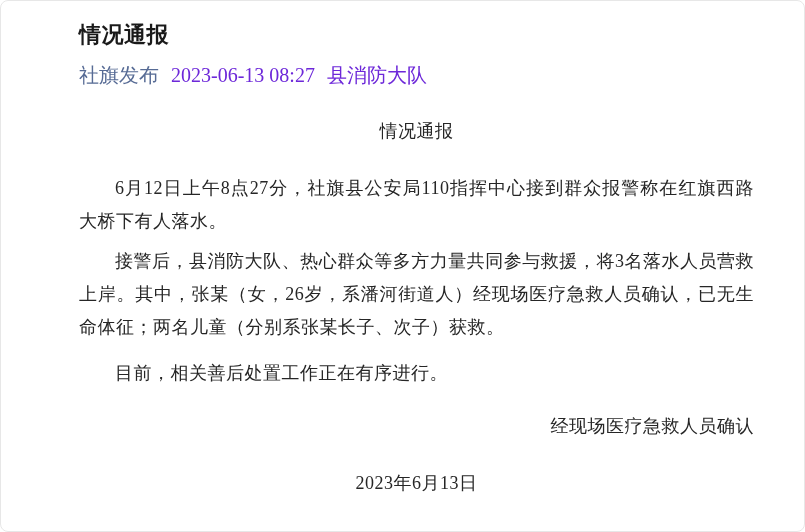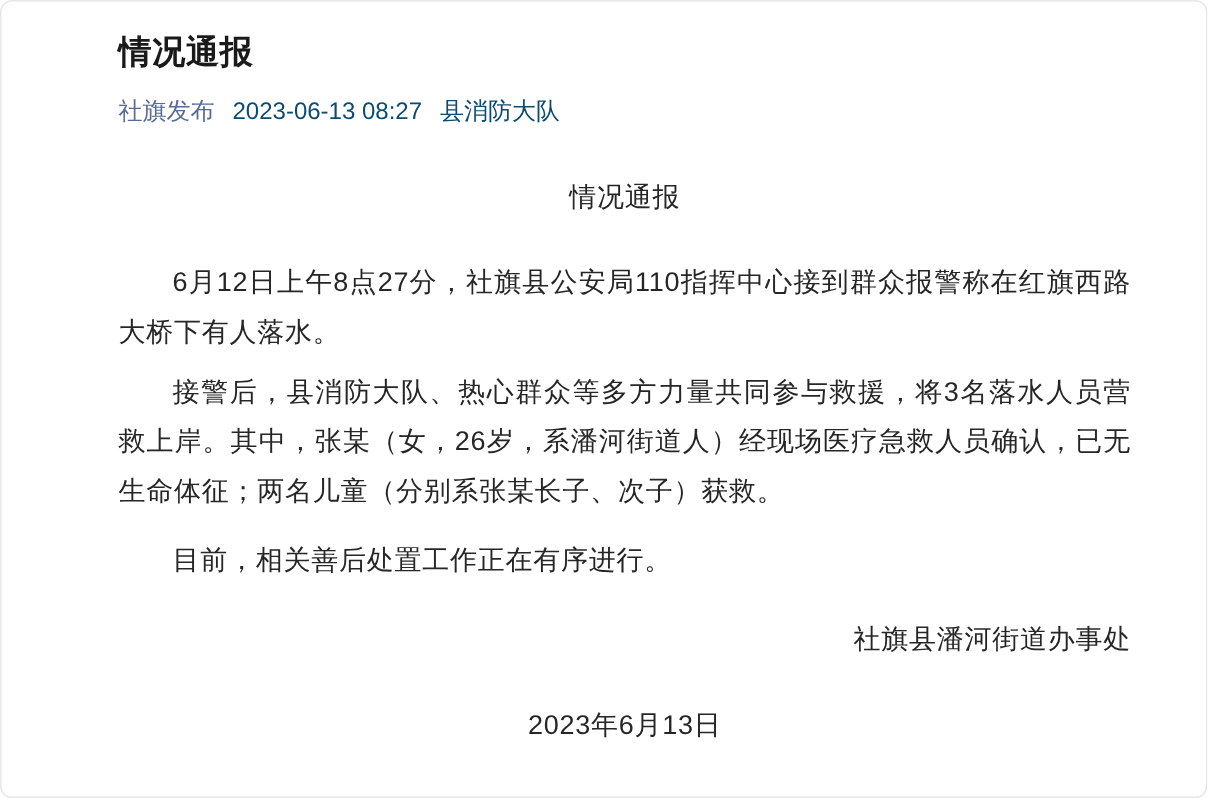--- a/index.html
+++ b/index.html
@@ -1,15 +1,15 @@
 <!DOCTYPE html>
 <html><head>
 <meta charset="utf-8">
 <style>
-  * { margin: 0; padding: 0; box-sizing: border-box; }
+  * { margin: 0; padding: 0; box-sizing: border-box; font-family: Liberation Serif, serif; }
   html, body {
     background: #ffffff;
     font-family: "Liberation Sans", "DejaVu Sans", sans-serif;
   }
   .article-card {
     position: relative;
     width: 805px;
     height: 532px;
     background: #ffffff;
     border: 1px solid #e7e7e7;
@@ -21,35 +21,35 @@
   }
   .article-title {
     font-size: 22px;
     font-weight: 600;
     color: #1a1a1a;
     line-height: 28px;
     letter-spacing: 0.5px;
   }
   .article-meta {
     margin-top: 16px;
-    font-size: 16px;
+    font-size: 20px;
     line-height: 20px;
     display: flex;
     align-items: flex-end;
     gap: 12px;
     white-space: nowrap;
   }
   .account-name {
     color: #576b95;
     cursor: pointer;
     text-decoration: none;
     font-weight: 400;
   }
   .meta-gray {
-    color: #0c4a6e;
+    color: #6d28d9;
     font-weight: 400;
   }
   .article-body {
     font-size: 18px;
     color: #262626;
     line-height: 33px;
     letter-spacing: 0.5px;
   }
   .content-title {
     margin-top: 30px;
@@ -87,19 +87,19 @@
 
     <div class="article-body">
       <div class="content-title">情况通报</div>
 
       <p class="para para-1">6月12日上午8点27分，社旗县公安局110指挥中心接到群众报警称在红旗西路大桥下有人落水。</p>
 
       <p class="para para-2">接警后，县消防大队、热心群众等多方力量共同参与救援，将3名落水人员营救上岸。其中，张某（女，26岁，系潘河街道人）经现场医疗急救人员确认，已无生命体征；两名儿童（分别系张某长子、次子）获救。</p>
 
       <p class="para para-3">目前，相关善后处置工作正在有序进行。</p>
 
-      <div class="signature">社旗县潘河街道办事处</div>
+      <div class="signature">经现场医疗急救人员确认</div>
 
       <div class="sign-date">2023年6月13日</div>
     </div>
 
   </div>
 </div>
 
 </body></html>

